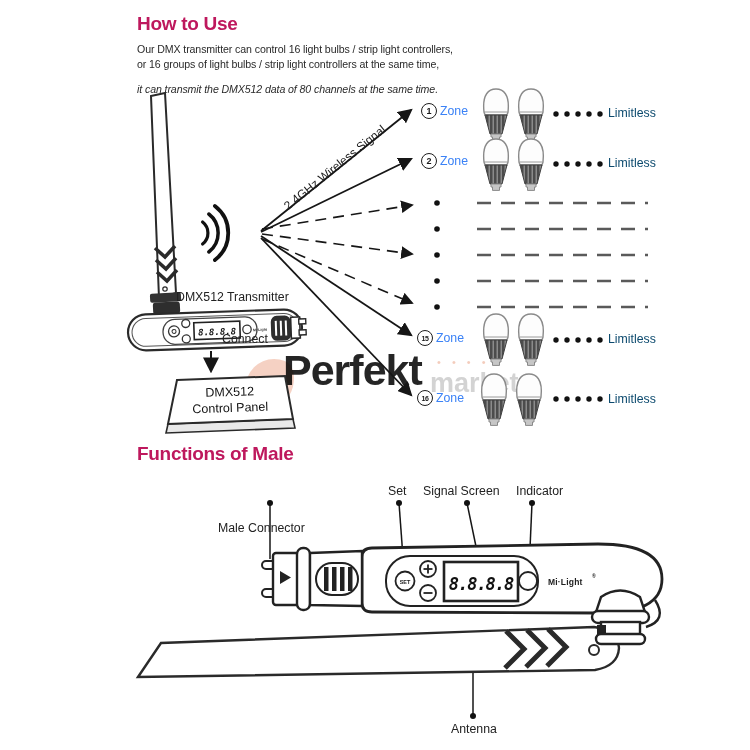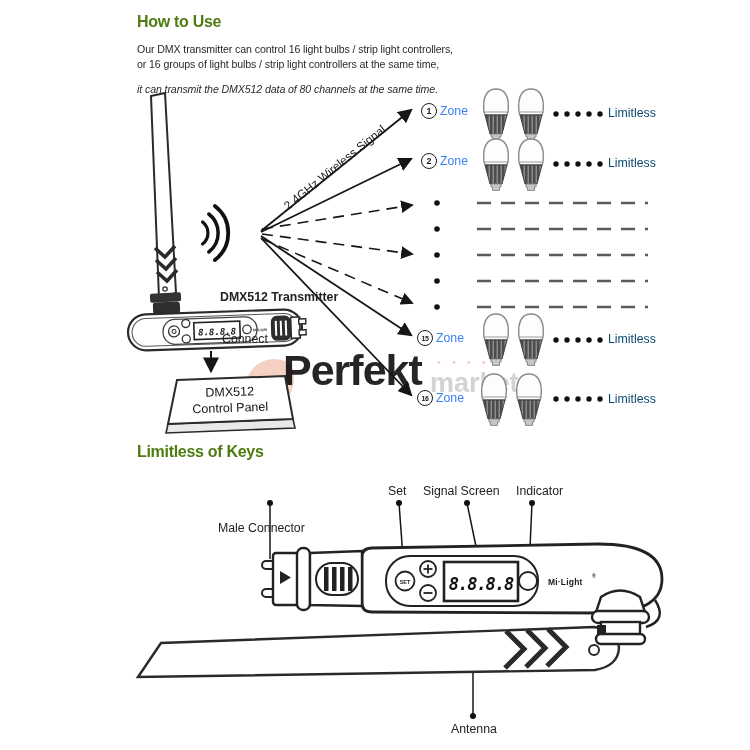--- a/index.html
+++ b/index.html
@@ -1,19 +1,19 @@
 <!DOCTYPE html>
 <html><head>
 <meta charset="utf-8">
 <style>
   html,body{margin:0;padding:0;background:#fff;}
   #canvas{position:relative;width:750px;height:750px;background:#ffffff;overflow:hidden;
           font-family:"Liberation Sans",sans-serif;color:#1a1a1a;}
   .abs{position:absolute;}
-  .h1{font-size:16px;font-weight:bold;color:#4d7c0f;letter-spacing:-0.3px;}
+  .h1{font-size:19px;font-weight:bold;color:#be185d;letter-spacing:-0.3px;}
   .body-line{font-size:10.6px;color:#2a2a2a;letter-spacing:-0.1px;white-space:nowrap;}
   .small-lbl{font-size:12.3px;color:#222;white-space:nowrap;}
   .zone-row{position:absolute;display:flex;align-items:center;gap:3px;}
   .zcircle{display:inline-flex;width:14px;height:14px;border:1.6px solid #1d1d1d;border-radius:50%;
            align-items:center;justify-content:center;font-weight:bold;background:#fff;}
   .zc-1digit{font-size:9px;}
   .zc-2digit{font-size:7px;letter-spacing:-0.5px;}
   .zlabel{font-size:12.3px;color:#3b82f6;}
   .limitless{font-size:12.3px;color:#0c4a6e;}
   .svg-layer{position:absolute;left:0;top:0;z-index:2;}
@@ -225,21 +225,21 @@
     </g>
   </svg>
 
   <div class="abs txt-layer h1" style="left:137px;top:13px;">How to Use</div>
   <div class="abs txt-layer body-line" style="left:137px;top:43px;">Our DMX transmitter can control 16 light bulbs / strip light controllers,</div>
   <div class="abs txt-layer body-line" style="left:137px;top:58px;">or 16 groups of light bulbs / strip light controllers at the same time,</div>
   <div class="abs txt-layer body-line" style="left:137px;top:83px;font-style:italic;">it can transmit the DMX512 data of 80 channels at the same time.</div>
 
   <div class="abs txt-layer rotated-signal" style="left:281px;top:202px;">2.4GHz Wireless Signal</div>
 
-  <div class="abs txt-layer small-lbl" style="left:176px;top:290px;font-weight:700;margin-left:44px;">DMX512 Transmitter</div>
+  <div class="abs txt-layer small-lbl" style="left:176px;top:290px;font-weight:400;">DMX512 Transmitter</div>
   <div class="abs txt-layer small-lbl" style="left:222px;top:332px;text-align:right;">Connect</div>
   <div class="abs txt-layer panel-text" style="left:174px;top:384px;">
     <div>DMX512</div>
     <div>Control Panel</div>
   </div>
 
   <div class="zone-row txt-layer" style="left:421px;top:103px;">
     <span class="zcircle zc-1digit">1</span>
     <span class="zlabel">Zone</span>
   </div>
@@ -256,20 +256,20 @@
     <span class="zlabel">Zone</span>
   </div>
   <div class="abs txt-layer limitless" style="left:608px;top:332px;">Limitless</div>
 
   <div class="zone-row txt-layer" style="left:417px;top:390px;">
     <span class="zcircle zc-2digit">16</span>
     <span class="zlabel">Zone</span>
   </div>
   <div class="abs txt-layer limitless" style="left:608px;top:392px;">Limitless</div>
 
-  <div class="abs txt-layer h1" style="left:137px;top:443px;">Limitless of Keys</div>
+  <div class="abs txt-layer h1" style="left:137px;top:443px;">Functions of Male</div>
   <div class="abs txt-layer small-lbl" style="left:218px;top:484px;margin-top:37px;">Male Connector</div>
   <div class="abs txt-layer small-lbl" style="left:388px;top:484px;">Set</div>
   <div class="abs txt-layer small-lbl" style="left:423px;top:484px;">Signal Screen</div>
   <div class="abs txt-layer small-lbl" style="left:516px;top:484px;">Indicator</div>
   <div class="abs txt-layer small-lbl" style="left:451px;top:722px;">Antenna</div>
 
 </div>
 
 </body></html>

